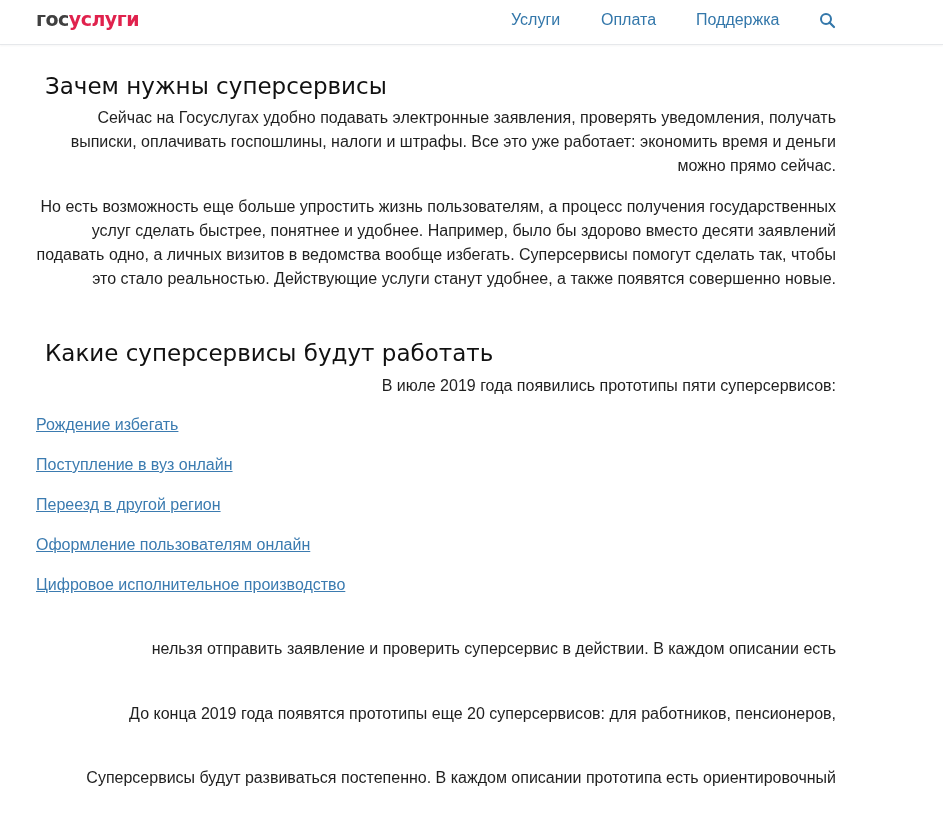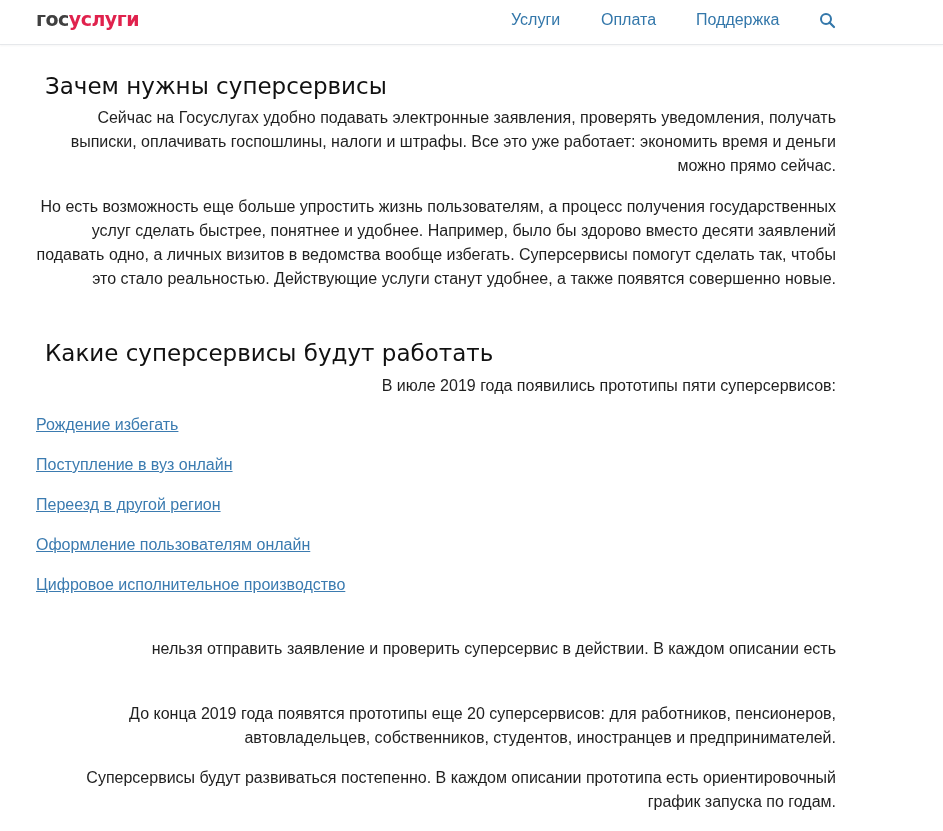--- a/index.html
+++ b/index.html
@@ -62,20 +62,18 @@
   <a class="link" style="top:492px">Оформление пользователям онлайн</a>
   <a class="link" style="top:532px">Цифровое исполнительное производство</a>
 
   <p style="top:569px">
     <br>
     <span>нельзя отправить заявление и проверить суперсервис в действии. В каждом описании есть</span><br>
   </p>
 
   <p style="top:658px">
     <span>До конца 2019 года появятся прототипы еще 20 суперсервисов: для работников, пенсионеров,</span><br>
-    <span>автовладельцев, собственников, студентов, иностранцев и предпринимателей.</span>
   </p>
 
   <p style="top:722px">
     <span>Суперсервисы будут развиваться постепенно. В каждом описании прототипа есть ориентировочный</span><br>
-    <span>график запуска по годам.</span>
   </p>
 </div>
 
 </body></html>

